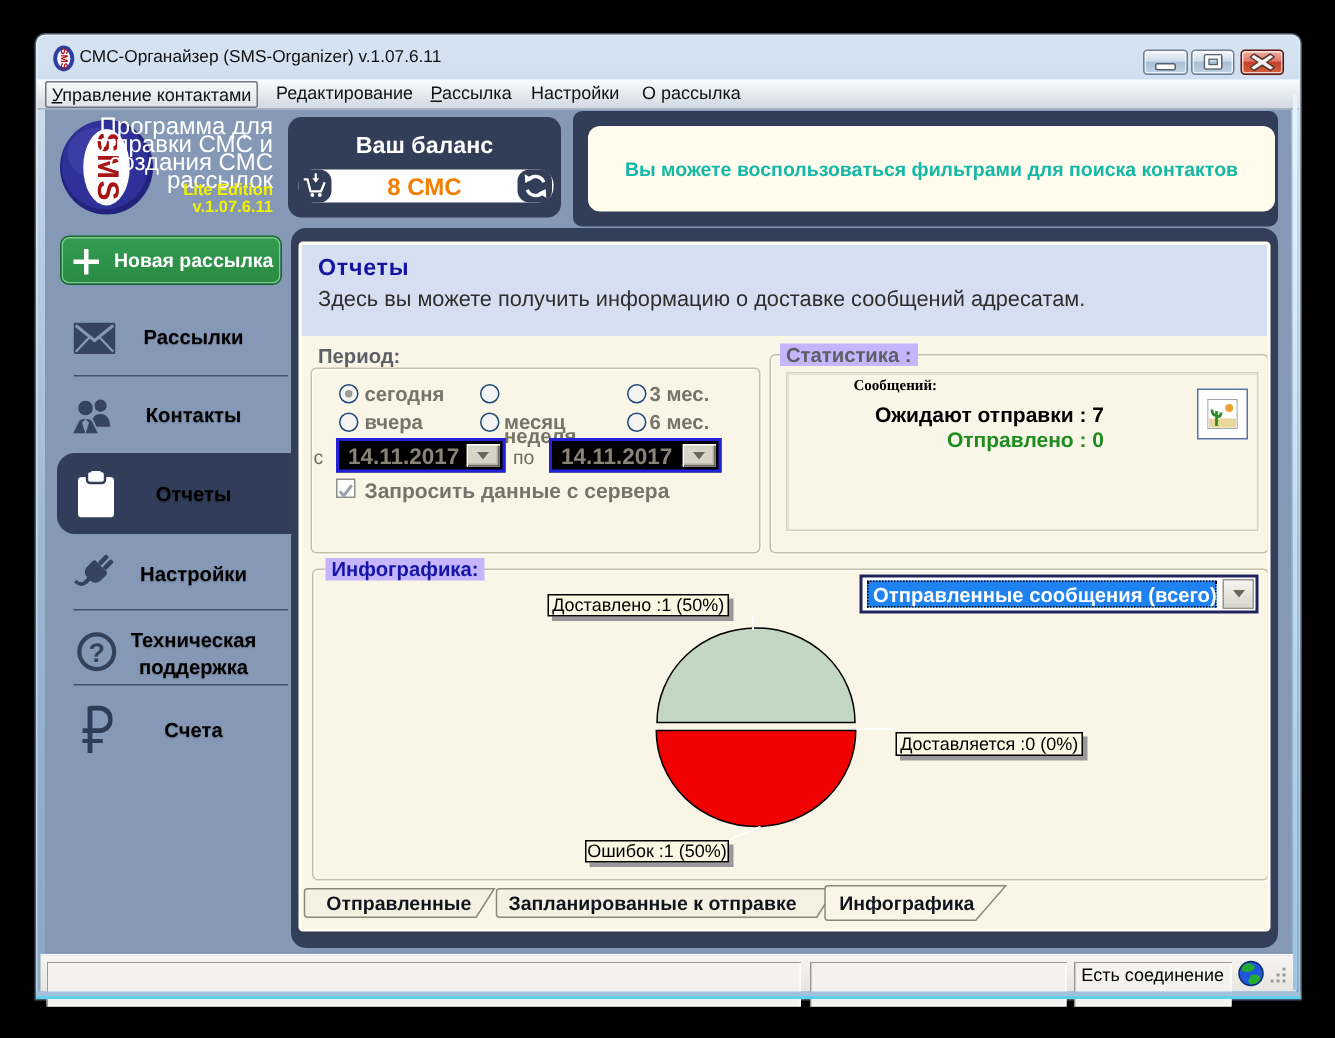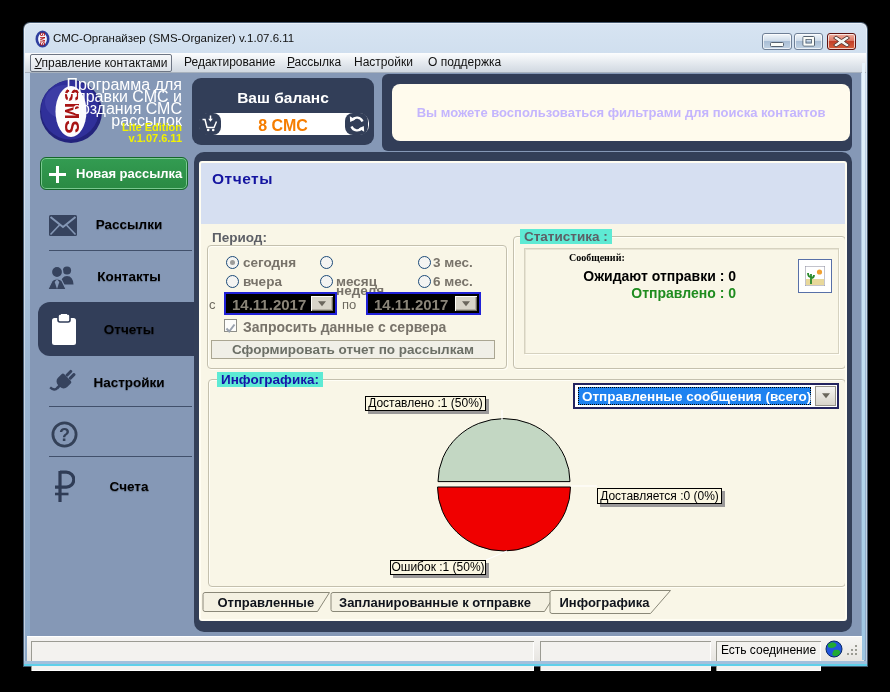--- a/index.html
+++ b/index.html
@@ -30,21 +30,21 @@
     font-weight:bold; font-size:13.5px; white-space:nowrap;
     text-shadow:0 1px 1px rgba(0,0,0,0.25); }
   
   .mainpanel { position:absolute; left:164px; top:79px; width:658px; height:480px;
     background:#333f58; border-radius:10px; }
   .inner { position:absolute; left:5px; top:9px; width:648px; height:460px;
     border:2px solid #fffdf2; background:#f9f6e7; border-radius:3px; overflow:hidden; }
   .band { position:absolute; left:0; top:0; width:100%; height:61px; background:#d6dff1; }
   .grp { position:absolute; border:1px solid #c4c0ae; border-radius:4px; box-shadow:1px 1px 0 #fffef6, inset 1px 1px 0 #fffef6; }
   .grp-label { position:absolute; font-weight:bold; font-size:13.5px; color:#5d5f66;
-    background:#5eead4; padding:0 4px; white-space:nowrap; }
+    background:#c4b5fd; padding:0 4px; white-space:nowrap; }
   .ctl-text { font-weight:bold; font-size:13.5px; color:#78736a; white-space:nowrap; }
   .radio { position:absolute; width:13px; height:13px; border-radius:50%;
     border:1.5px solid #1c4a78; background:#f4f4f2; }
   .radio.sel::after { content:""; position:absolute; left:2.5px; top:2.5px; width:5px; height:5px;
     border-radius:50%; background:#9c9c9a; }
   .combo { position:absolute; border:2px solid #2121d8; background:#000000;
     height:23px; }
   .combo .cb-btn { position:absolute; right:2px; top:2px; width:22px; height:15px;
     background:#d8d4c8;
     box-shadow: inset 1px 1px 0 #fffef8, inset -1px -1px 0 #716d62, inset -2px -2px 0 #b4b0a4; }
@@ -88,21 +88,21 @@
         <path d="M8,2 L13.5,5.5 L19,2 L21.5,4 L16.5,7.5 L21.5,11 L19,13 L13.5,9.5 L8,13 L5.5,11 L10.5,7.5 L5.5,4 Z" fill="#f2f5f2" stroke="#5c3a34" stroke-width="1" stroke-linejoin="round"></path>
       </svg>
     </div>
   </div>
 
   <div class="menubar">
     <div class="menu-item" style="left:5px; top:1px; width:142px; text-align:center; border:1px solid #6e7684; border-radius:2px; background:linear-gradient(#f7f9fb,#dde2e8); padding:1px 0;"><span style="text-decoration:underline">У</span>правление контактами</div>
     <div class="menu-item" style="left:159px;">Редактирование</div>
     <div class="menu-item" style="left:262px;"><span style="text-decoration:underline">Р</span>ассылка</div>
     <div class="menu-item" style="left:329px;">Настройки</div>
-    <div class="menu-item" style="left:403px;">О поддержка</div>
+    <div class="menu-item" style="left:403px;">О рассылка</div>
   </div>
 
   <div class="content">
 
     <svg class="abs" style="left:9px; top:6px;" width="64" height="65" viewBox="0 0 64 65">
       <ellipse cx="32" cy="32.5" rx="31" ry="31.5" fill="#23237c"></ellipse>
       <ellipse cx="31" cy="31" rx="29" ry="29.5" fill="#30309a"></ellipse>
       <ellipse cx="26" cy="23" rx="20" ry="17" fill="#5050b6" opacity="0.4"></ellipse>
       <ellipse cx="32" cy="32.5" rx="15.5" ry="25.5" fill="#fdfdfd"></ellipse>
       <text x="32" y="33" font-size="20" font-weight="bold" fill="#a81414" text-anchor="middle" transform="rotate(90 32 32.5)" dominant-baseline="middle" font-family="Liberation Sans" letter-spacing="1">SMS</text>
@@ -133,21 +133,21 @@
           </g>
           <path d="M1.8,1.2 L2.2,7 L7.4,4.4 Z" fill="#fff"></path>
           <path d="M16.2,16.8 L15.8,11 L10.6,13.6 Z" fill="#fff"></path>
         </svg>
       </div>
       <div class="abs" style="left:29px; top:39px; width:124px; text-align:center; color:#f57d00; font-weight:bold; font-size:16px;">8 СМС</div>
     </div>
 
     <div class="abs navy" style="left:352px; top:1px; width:470px; height:77px; border-radius:6px;">
       <div class="abs" style="left:10px; top:10px; width:458px; height:57px; background:#fffbed; border-radius:8px;"></div>
-      <div class="abs" style="left:10px; top:31px; width:458px; text-align:center; color:#c4b5fd; font-weight:bold; font-size:13px;">Вы можете воспользоваться фильтрами для поиска контактов</div>
+      <div class="abs" style="left:10px; top:31px; width:458px; text-align:center; color:#14b8a6; font-weight:bold; font-size:13px;">Вы можете воспользоваться фильтрами для поиска контактов</div>
     </div>
 
     <div class="abs" style="left:10px; top:84px; width:148px; height:33px; background:linear-gradient(#339c52,#2a8a43); border:1px solid #15682a; border-radius:6px; box-shadow:inset 0 0 0 1px rgba(150,220,170,0.75);">
       <svg class="abs" style="left:7px; top:7px;" width="19" height="19" viewBox="0 0 19 19">
           <path d="M8,1 h3 v7 h7 v3 h-7 v7 h-3 v-7 h-7 v-3 h7 z" fill="#fff"></path>
         </svg>
       <div class="abs" style="left:35px; top:8px; color:#fff; font-weight:bold; font-size:13px; white-space:nowrap;">Новая рассылка</div>
     </div>
 
     <svg class="abs" style="left:19px; top:142px;" width="28" height="21" viewBox="0 0 28 21">
@@ -188,36 +188,38 @@
         <path d="M15.2,25.5 q0.3,4.5 -5.5,4.8" stroke="#36435e" stroke-width="2.4" fill="none"></path>
       </g>
     </svg>
     <div class="side-label" style="top:302px;">Настройки</div>
     <div class="side-sep" style="top:333px;"></div>
 
     <svg class="abs" style="left:21px; top:348px;" width="27" height="27" viewBox="0 0 27 27">
       <circle cx="13.5" cy="13.5" r="11.6" fill="none" stroke="#344158" stroke-width="2.8"></circle>
       <text x="13.5" y="20" font-size="18" font-weight="bold" fill="#344158" text-anchor="middle" font-family="Liberation Sans">?</text>
     </svg>
+    <div class="side-label" style="top:345px; line-height:18px; text-align:center;">Техническая<br>поддержка</div>
     <div class="side-sep" style="top:383px;"></div>
 
     <svg class="abs" style="left:23px; top:397px;" width="22" height="33" viewBox="0 0 22 33">
       <g stroke="#2f3c56" fill="none">
         <path d="M7,1 V32" stroke-width="3.2"></path>
         <path d="M7,2.1 h6.3 a7.5,7.5 0 0 1 0,15 H2" stroke-width="3.2"></path>
         <path d="M2,24 h13.5" stroke-width="2.6"></path>
       </g>
     </svg>
     <div class="side-label" style="top:406px;">Счета</div>
 
 
     <div class="mainpanel">
       <div class="inner">
         <div class="band">
           <div class="abs" style="left:11px; top:7px; font-size:15.5px; font-weight:bold; letter-spacing:0.5px; color:#1414a0;">Отчеты</div>
+          <div class="abs" style="left:11px; top:29px; font-size:14.5px; color:#2e2e2e;">Здесь вы можете получить информацию о доставке сообщений адресатам.</div>
         </div>
 
         <div class="grp" style="left:6px; top:82px; width:300px; height:124px;"></div>
         <div class="grp-label" style="left:11px; top:67px; background:none; padding:0;">Период:</div>
         <div class="radio sel" style="left:25px; top:93px;"></div>
         <div class="ctl-text abs" style="left:42px; top:92px;">сегодня</div>
         <div class="radio" style="left:119px; top:93px;"></div>
         <div class="ctl-text abs" style="left:135px; top:92px;margin-top:28px;">неделя</div>
         <div class="radio" style="left:217px; top:93px;"></div>
         <div class="ctl-text abs" style="left:232px; top:92px;">3 мес.</div>
@@ -240,27 +242,26 @@
           <div class="cb-btn">
               <div class="cb-arrow"></div>
             </div>
         </div>
         <div class="abs" style="left:23px; top:156px; width:13px; height:13px; background:#fdfdfb; border:1px solid #8e8e88;">
           <svg width="11" height="11" viewBox="0 0 11 11">
               <path d="M1.5,5.5 L4.2,8.5 L9.5,1.5" stroke="#9aa2ae" stroke-width="2" fill="none"></path>
             </svg>
         </div>
         <div class="ctl-text abs" style="left:42px; top:156px; font-size:14px;">Запросить данные с сервера</div>
-        <div class="abs" style="left:10px; top:177px; width:284px; height:19px; background:#f0efe7; border:1px solid #aaa692; text-align:center; font-weight:bold; font-size:13.5px; color:#6b6f66; line-height:17px;">Сформировать отчет по рассылкам</div>
 
         <div class="grp" style="left:312px; top:73px; width:333px; height:133px;"></div>
         <div class="grp-label" style="left:319px; top:66px;">Статистика :</div>
         <div class="abs" style="left:323px; top:85px; width:315px; height:106px; border:1px solid #d6d2c0; box-shadow:1px 1px 0 #fffef6, inset 1px 1px 0 #e8e4d4;"></div>
         <div class="abs ctl-text" style="left:368px; top:89px; color:#000; font-size:10px;font-family:Liberation Serif, serif;">Сообщений:</div>
-        <div class="abs ctl-text" style="right:109px; top:105px; color:#000; font-size:14px;">Ожидают отправки :  0</div>
+        <div class="abs ctl-text" style="right:109px; top:105px; color:#000; font-size:14px;">Ожидают отправки :  7</div>
         <div class="abs ctl-text" style="right:109px; top:122px; color:#1f8c1f; font-size:14px;">Отправлено :  0</div>
         <div class="abs" style="left:597px; top:96px; width:34px; height:34px; background:#fff; border:1px solid #5870a8;">
           <svg class="abs" style="left:6px; top:6px;" width="20" height="20" viewBox="0 0 20 20">
             <rect width="20" height="20" fill="#fff" stroke="#889" stroke-width="1"></rect>
             <rect x="1" y="13" width="18" height="6" fill="#e8d89a"></rect>
             <circle cx="14.5" cy="6" r="2.6" fill="#f0a030"></circle>
             <path d="M6,18 V8 M6,11 q-3,0 -3,-4 M6,12 q3,0 3,-3" stroke="#2a8a2a" stroke-width="1.8" fill="none"></path>
           </svg>
         </div>
 

